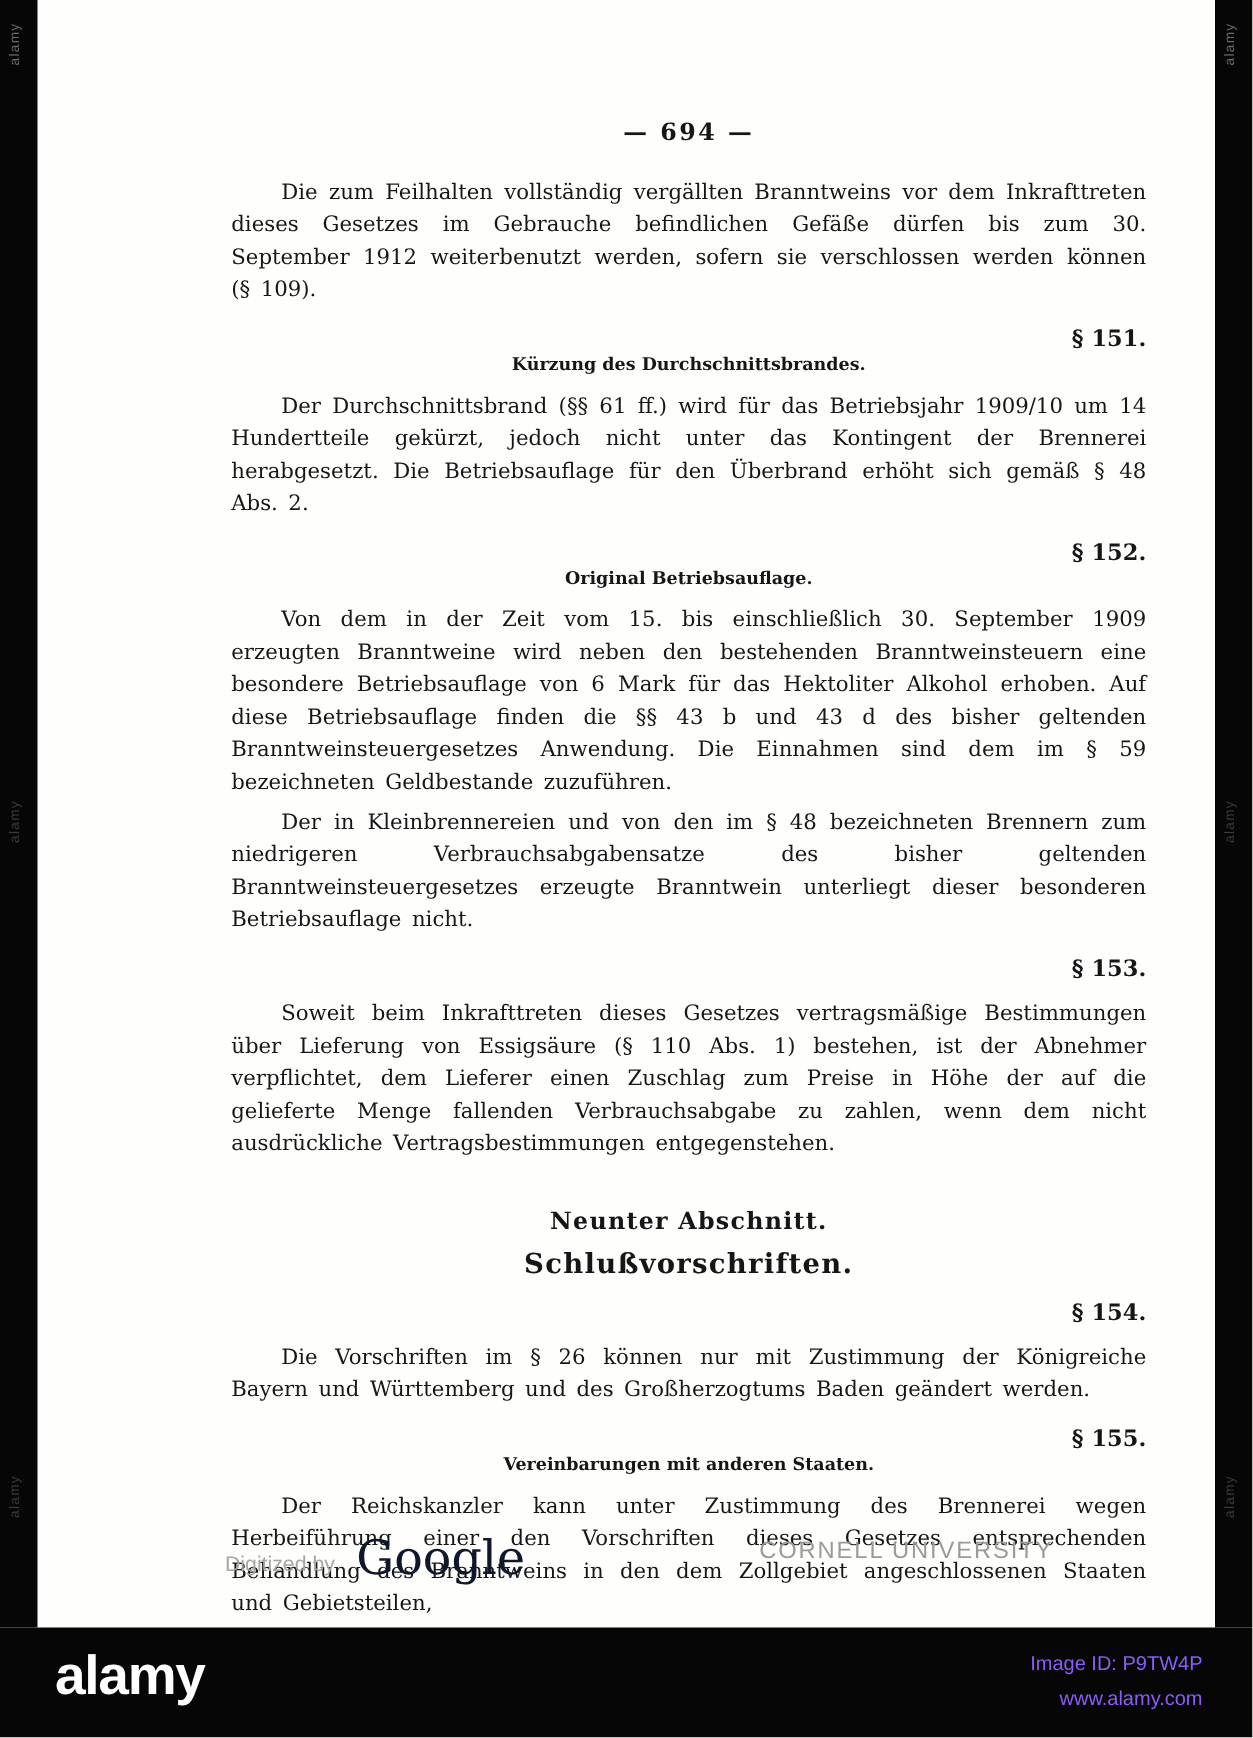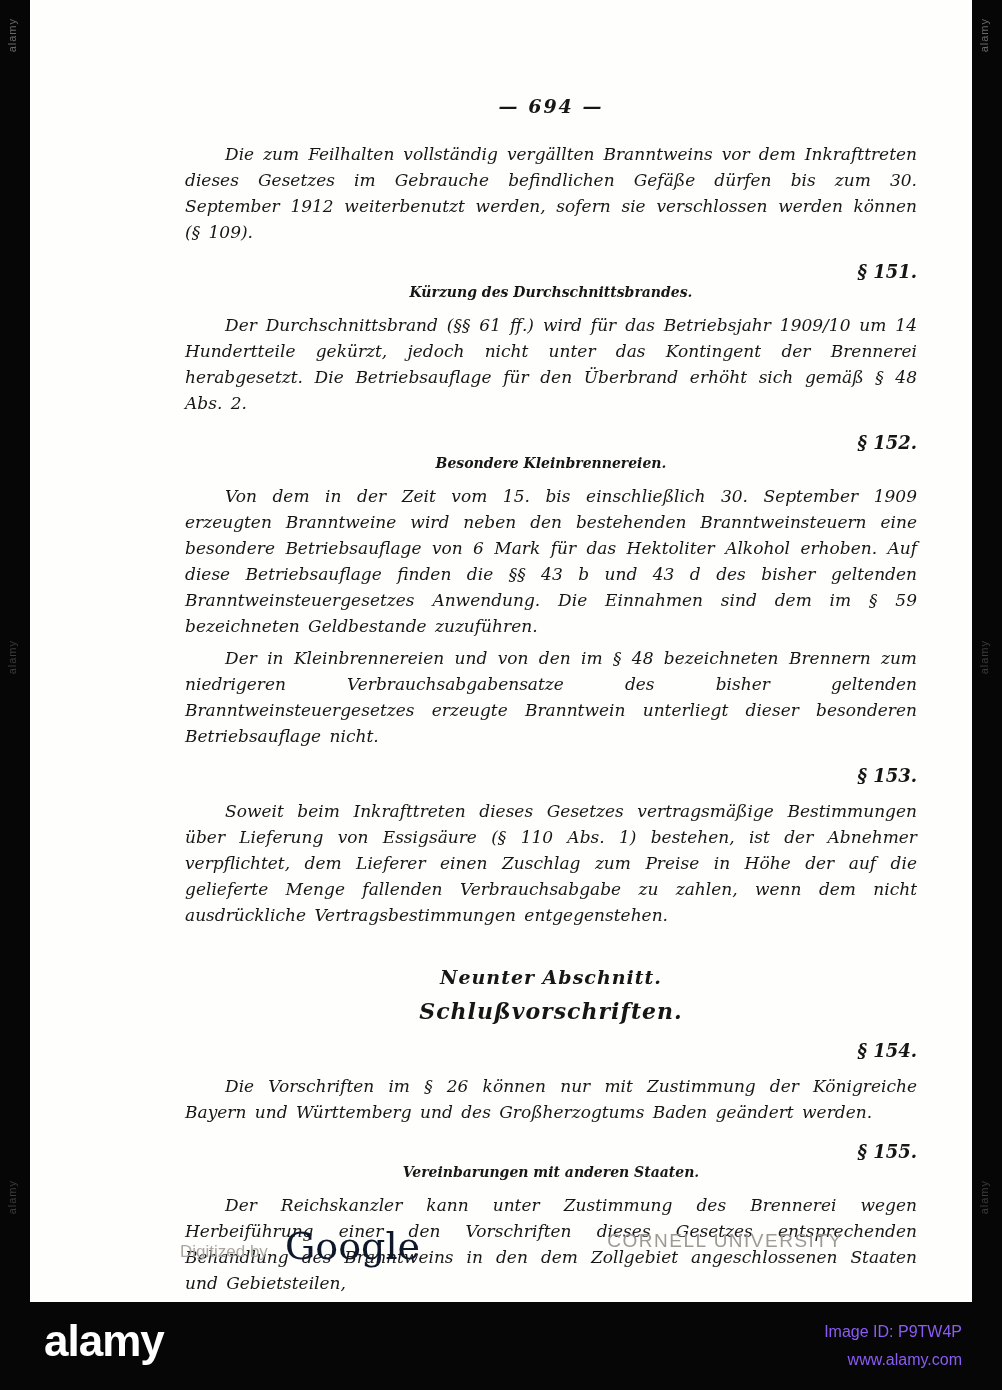--- a/index.html
+++ b/index.html
@@ -74,21 +74,20 @@
     right: 30px;
     top: 0;
     bottom: 88px;
     background: #fefefd;
     color: #161616;
   }
   .page-inner {
     padding: 95px 60px 0 155px;
     width: 732px;
     box-sizing: content-box;
-    font-style: italic;
   }
   .pageno {
     text-align: center;
     font-weight: bold;
     font-size: 19px;
     letter-spacing: 2px;
     margin: 0 0 24px 0;
   }
   .para {
     text-align: justify;
@@ -170,21 +169,21 @@
   <div class="page-inner">
     <div class="pageno"><span>— 694 —</span></div>
 
     <div class="para">Die zum Feilhalten vollständig vergällten Branntweins vor dem Inkrafttreten dieses Gesetzes im Gebrauche befindlichen Gefäße dürfen bis zum 30. September 1912 weiterbenutzt werden, sofern sie verschlossen werden können (§ 109).</div>
 
     <div class="sect-num">§ 151.</div>
     <div class="sect-sub">Kürzung des Durchschnittsbrandes.</div>
     <div class="para">Der Durchschnittsbrand (§§ 61 ff.) wird für das Betriebsjahr 1909/10 um 14 Hundertteile gekürzt, jedoch nicht unter das Kontingent der Brennerei herabgesetzt. Die Betriebsauflage für den Überbrand erhöht sich gemäß § 48 Abs. 2.</div>
 
     <div class="sect-num">§ 152.</div>
-    <div class="sect-sub">Besondere Kleinbrennereien.</div>
+    <div class="sect-sub">Original Betriebsauflage.</div>
     <div class="para">Von dem in der Zeit vom 15. bis einschließlich 30. September 1909 erzeugten Branntweine wird neben den bestehenden Branntweinsteuern eine besondere Betriebsauflage von 6 Mark für das Hektoliter Alkohol erhoben. Auf diese Betriebsauflage finden die §§ 43 b und 43 d des bisher geltenden Branntweinsteuergesetzes Anwendung. Die Einnahmen sind dem im § 59 bezeichneten Geldbestande zuzuführen.</div>
     <div class="para">Der in Kleinbrennereien und von den im § 48 bezeichneten Brennern zum niedrigeren Verbrauchsabgabensatze des bisher geltenden Branntweinsteuergesetzes erzeugte Branntwein unterliegt dieser besonderen Betriebsauflage nicht.</div>
 
     <div class="sect-num spaced">§ 153.</div>
     <div class="para">Soweit beim Inkrafttreten dieses Gesetzes vertragsmäßige Bestimmungen über Lieferung von Essigsäure (§ 110 Abs. 1) bestehen, ist der Abnehmer verpflichtet, dem Lieferer einen Zuschlag zum Preise in Höhe der auf die gelieferte Menge fallenden Verbrauchsabgabe zu zahlen, wenn dem nicht ausdrückliche Vertragsbestimmungen entgegenstehen.</div>
 
     <div class="chapter">Neunter Abschnitt.</div>
     <div class="chapter-title">Schlußvorschriften.</div>
 
     <div class="sect-num spaced">§ 154.</div>

